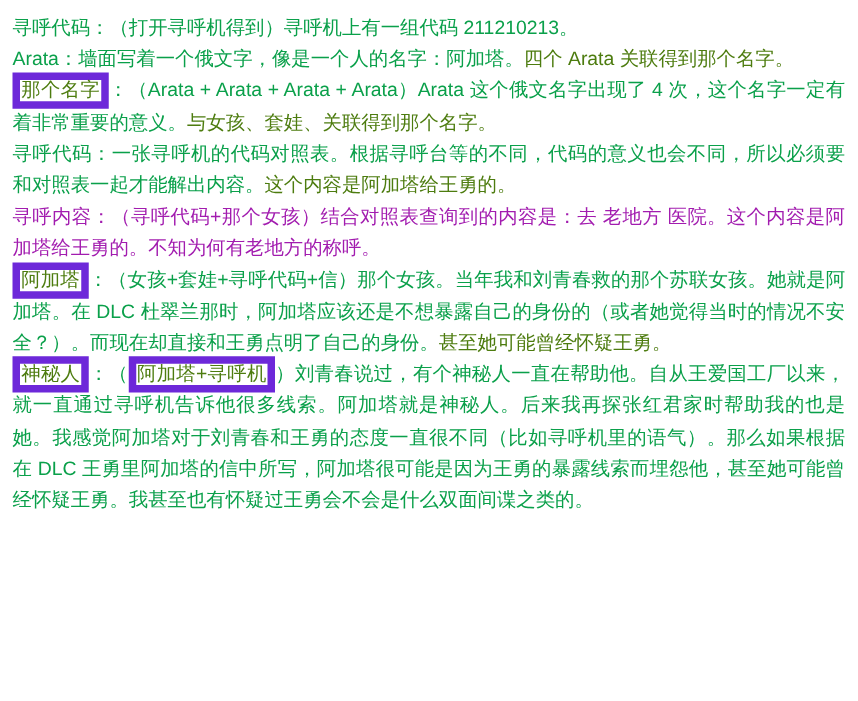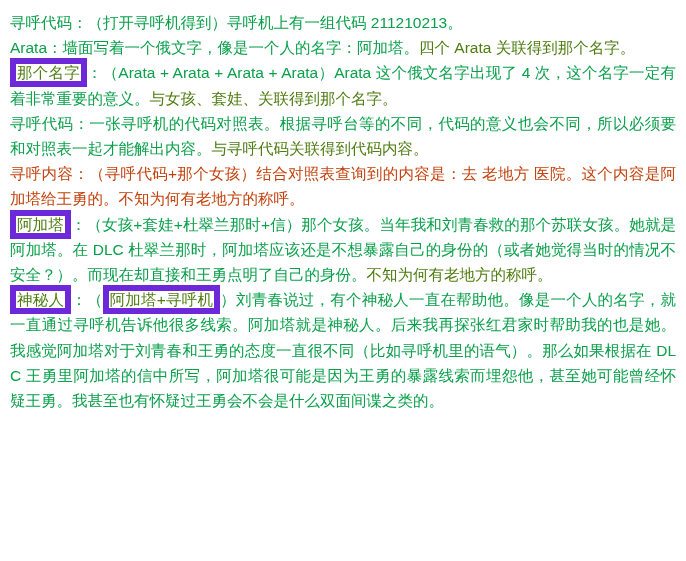--- a/index.html
+++ b/index.html
@@ -25,34 +25,34 @@
     line-height: 25.2px;
     letter-spacing: 0px;
     margin: 0;
     padding: 0;
     text-align: justify;
     text-justify: inter-ideograph;
     word-break: break-all;
   }
   .green { color: #0aa04a; }
   .red { color: #4d7c0f; }
-  .black { color: #c2410c; }
+  .black { color: #a21caf; }
   .u { text-underline-offset: 2px; }
   .boxred {
     border: 6px solid #6d28d9;
     padding: 0 1px;
   }
   .seg { display: inline; }
 </style>
 </head>
 <body>
 
 <div id="page">
   <div id="doc-body">
       <div class="para"><span class="seg green">寻呼代码</span><span class="seg green">：（打开寻呼机得到）寻呼机上有一组代码 211210213。</span></div>
       <div class="para"><span class="seg green u">Arata</span><span class="seg green">：墙面写着一个俄文字，像是一个人的名字：阿加塔。</span><span class="seg red u">四个 Arata 关联得到那个名字。</span></div>
       <div class="para"><span class="seg red boxred">那个名字</span><span class="seg green">：（</span><span class="seg green u">Arata</span><span class="seg green"> + Arata + Arata + Arata）Arata 这个俄文名字出现了 4 次，这个名字一定有着非常重要的意义。</span><span class="seg red u">与女孩、套娃、关联得到那个名字。</span></div>
-      <div class="para"><span class="seg green">寻呼代码</span><span class="seg green">：一张寻呼机的代码对照表。根据寻呼台等的不同，代码的意义也会不同，所以必须要和对照表一起才能解出内容。</span><span class="seg red u">与寻呼代码关联得到代码内容。</span></div>
+      <div class="para"><span class="seg green">寻呼代码</span><span class="seg green">：一张寻呼机的代码对照表。根据寻呼台等的不同，代码的意义也会不同，所以必须要和对照表一起才能解出内容。</span><span class="seg red u">这个内容是阿加塔给王勇的。</span></div>
       <div class="para"><span class="seg black">寻呼内容：（</span><span class="seg black u">寻呼代码+那个女孩</span><span class="seg black">）结合对照表查询到的内容是：去 老地方 医院。这个内容是阿加塔给王勇的。不知为何有老地方的称呼。</span></div>
-      <div class="para"><span class="seg red boxred">阿加塔</span><span class="seg green">：（</span><span class="seg green u">女孩+套娃+杜翠兰那时+信</span><span class="seg green">）那个女孩。当年我和刘青春救的那个苏联女孩。她就是阿加塔。在 DLC 杜翠兰那时，阿加塔应该还是不想暴露自己的身份的（或者她觉得当时的情况不安全？）。而现在却直接和王勇点明了自己的身份。</span><span class="seg red u">不知为何有老地方的称呼。</span></div>
-      <div class="para"><span class="seg red boxred">神秘人</span><span class="seg green">：（</span><span class="seg red boxred">阿加塔+寻呼机</span><span class="seg green">）刘青春说过，有个神秘人一直在帮助他。像是一个人的名字，就一直通过寻呼机告诉他很多线索。阿加塔就是神秘人。后来我再探张红君家时帮助我的也是她。我感觉阿加塔对于刘青春和王勇的态度一直很不同（比如寻呼机里的语气）。那么如果根据在 DLC 王勇里阿加塔的信中所写，阿加塔很可能是因为王勇的暴露线索而埋怨他，甚至她可能曾经怀疑王勇。我甚至也有怀疑过王勇会不会是什么双面间谍之类的。</span></div>
+      <div class="para"><span class="seg red boxred">阿加塔</span><span class="seg green">：（</span><span class="seg green u">女孩+套娃+寻呼代码+信</span><span class="seg green">）那个女孩。当年我和刘青春救的那个苏联女孩。她就是阿加塔。在 DLC 杜翠兰那时，阿加塔应该还是不想暴露自己的身份的（或者她觉得当时的情况不安全？）。而现在却直接和王勇点明了自己的身份。</span><span class="seg red u">甚至她可能曾经怀疑王勇。</span></div>
+      <div class="para"><span class="seg red boxred">神秘人</span><span class="seg green">：（</span><span class="seg red boxred">阿加塔+寻呼机</span><span class="seg green">）刘青春说过，有个神秘人一直在帮助他。自从王爱国工厂以来，就一直通过寻呼机告诉他很多线索。阿加塔就是神秘人。后来我再探张红君家时帮助我的也是她。我感觉阿加塔对于刘青春和王勇的态度一直很不同（比如寻呼机里的语气）。那么如果根据在 DLC 王勇里阿加塔的信中所写，阿加塔很可能是因为王勇的暴露线索而埋怨他，甚至她可能曾经怀疑王勇。我甚至也有怀疑过王勇会不会是什么双面间谍之类的。</span></div>
     </div>
 </div>
 
 </body></html>

